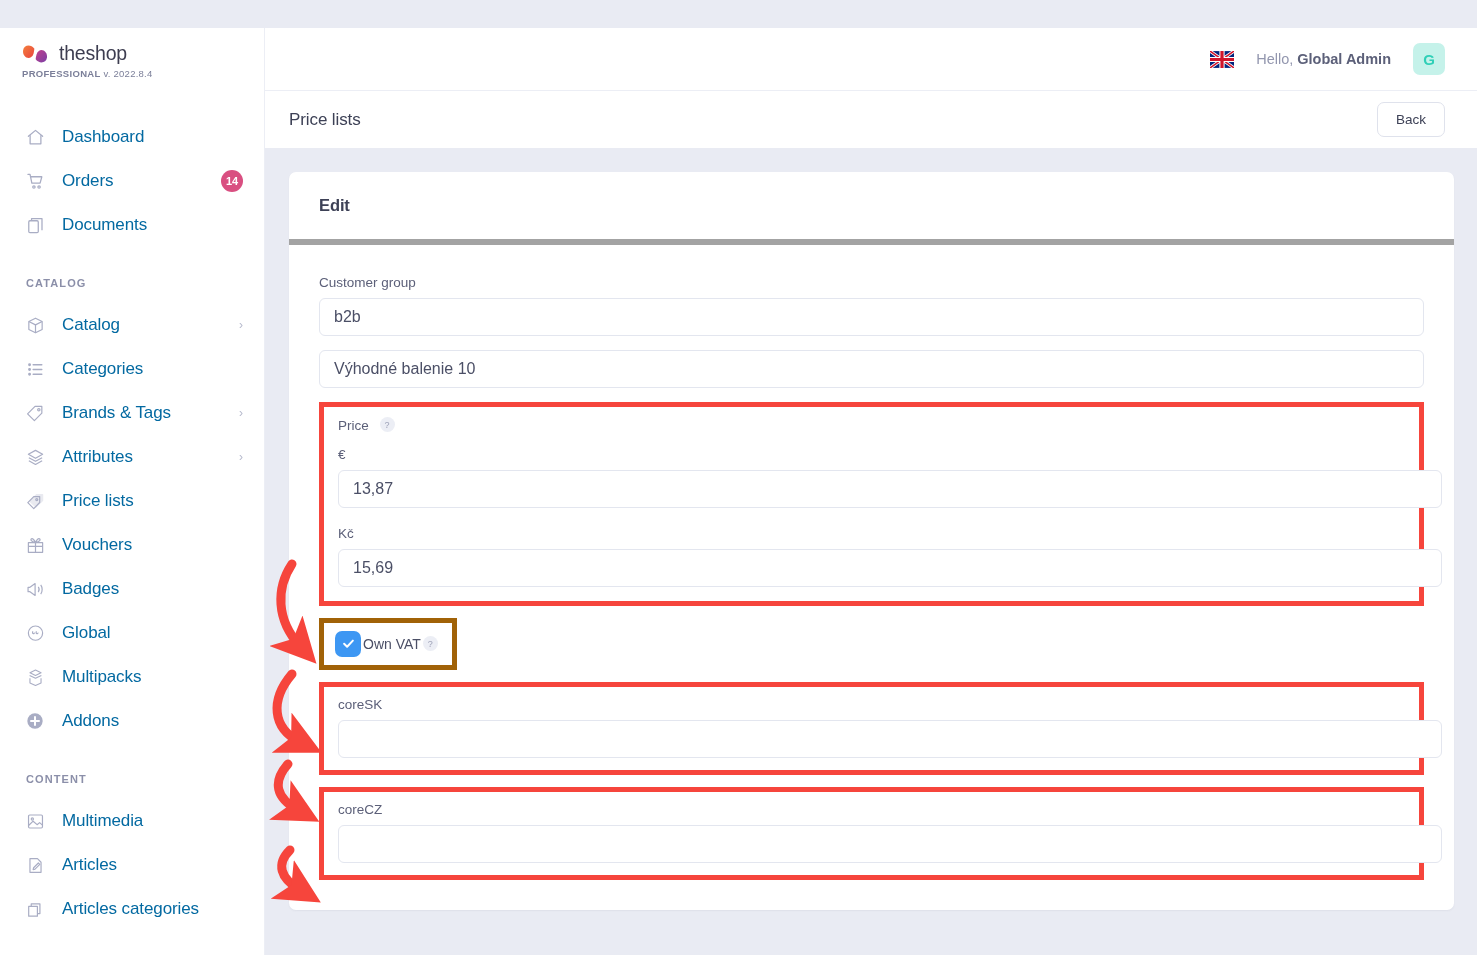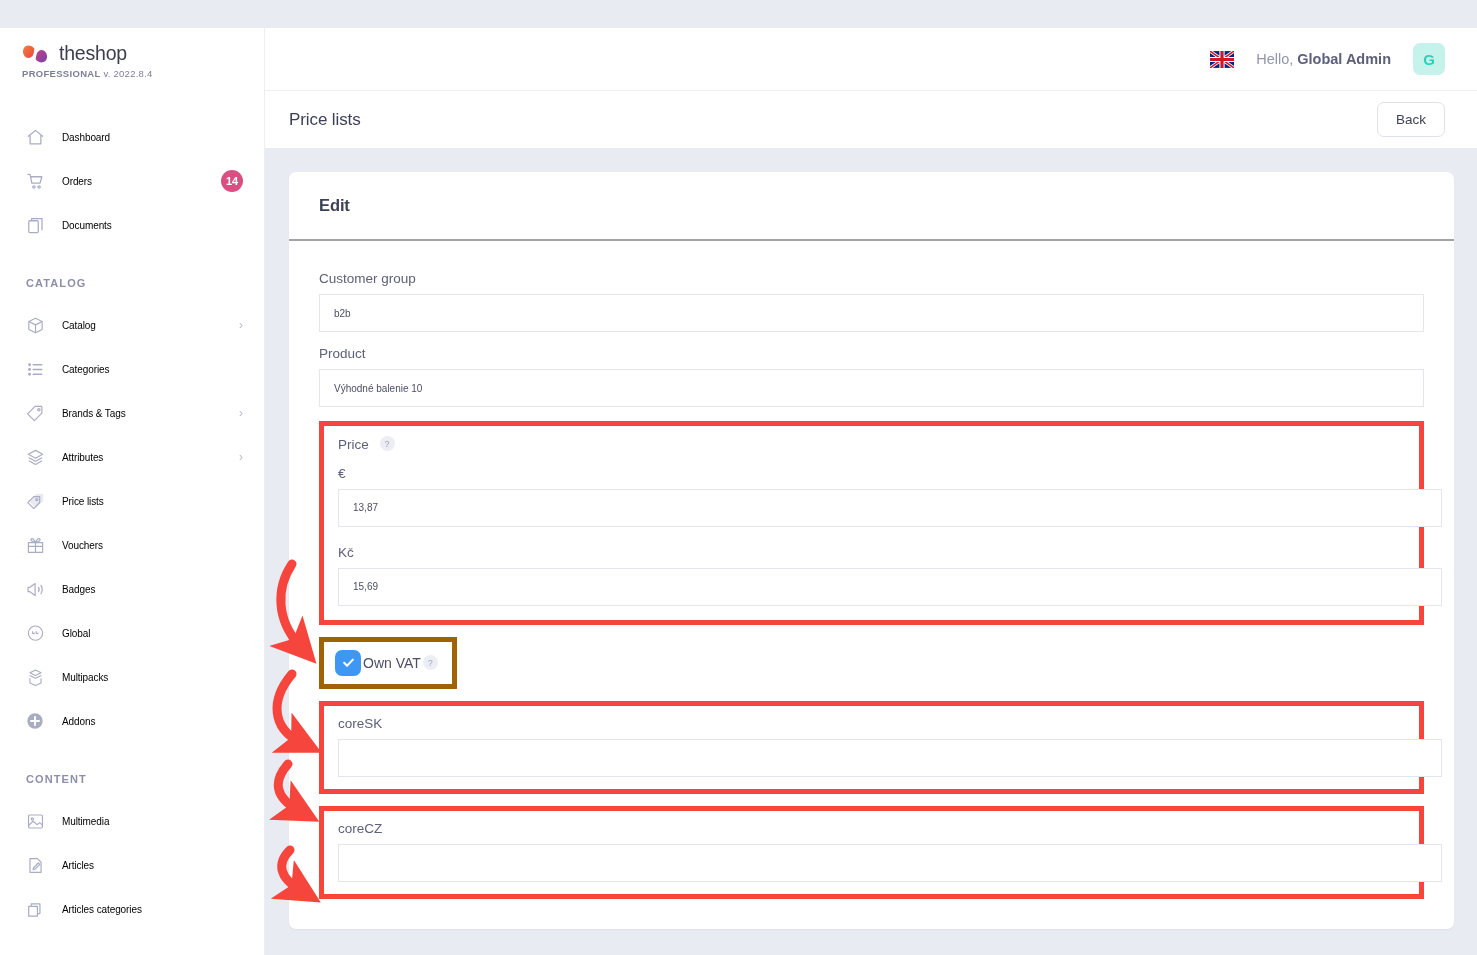--- a/index.html
+++ b/index.html
@@ -41,21 +41,21 @@
   }
   .nav-item {
     display: flex; align-items: center; height: 44px;
     padding: 0 22px 0 24px; cursor: pointer; position: relative;
   }
   .nav-item .ico {
     width: 22px; height: 22px; flex: 0 0 22px; display: flex;
     align-items: center; justify-content: center; color: #a9adc4;
   }
   .nav-item .lbl {
-    margin-left: 16px; font-size: 10px; color: #000000; letter-spacing: -0.1px;
+    margin-left: 16px; font-size: 17px; color: #0369a1; letter-spacing: -0.1px;
     white-space: nowrap;
   }
   .nav-item .chev { margin-left: auto; color: #b6bacd; font-size: 12px; line-height: 1; }
   .nav-item .badge {
     margin-left: auto; background: #d94f81; color: #fff;
     font-size: 11px; font-weight: 700;
     width: 22px; height: 22px; border-radius: 50%;
     display: flex; align-items: center; justify-content: center;
   }
 
@@ -86,32 +86,32 @@
     font-size: 13.5px; color: #3d4156; padding: 9px 18px; cursor: pointer;
     font-family: "Liberation Sans", sans-serif;
   }
 
   .content-area { padding: 24px; }
   .card {
     background: #fff; border-radius: 7px; width: 1165px;
     box-shadow: 0 1px 2px rgba(60,64,90,.06);
   }
   .card-head {
-    padding: 24px 30px; border-bottom: 2px solid #a3a3a3;
+    padding: 24px 30px; border-bottom: 6px solid #a3a3a3;
   }
   .card-head h2 { font-size: 16.5px; color: #3d4156; font-weight: 700; letter-spacing: -0.1px; }
   .card-body { padding: 16px 30px 30px 30px; }
 
   .field { margin-top: 14px; }
   .field-label {
     font-size: 13.5px; color: #5c6079; margin-bottom: 8px; display: block;
   }
   .input {
-    width: 100%; height: 38px; border: 1px solid #e3e6ef; border-radius: 0;
-    background: #fff; padding: 0 14px; font-size: 10px; color: #4b4f66;
+    width: 100%; height: 38px; border: 1px solid #e3e6ef; border-radius: 6px;
+    background: #fff; padding: 0 14px; font-size: 16px; color: #4b4f66;
     font-family: "Liberation Sans", sans-serif; outline: none;
   }
   .input::placeholder { color: #b9bdd0; }
 
   .help {
     display: inline-flex; align-items: center; justify-content: center;
     width: 15px; height: 15px; border-radius: 50%; background: #eceef5;
     color: #9ea2b8; font-size: 9px; margin-left: 7px; vertical-align: 2px;
     cursor: pointer;
   }
@@ -397,21 +397,20 @@
         <div class="card-body">
 
           
           <div class="field">
             <label class="field-label">Customer group</label>
             <input class="input" readonly="" value="b2b" style="">
           </div>
 
           
           <div class="field">
-            <label class="field-label">Product</label>
             <input class="input" readonly="" value="Výhodné balenie 10" style="">
           </div>
 
           
           <div class="hl hl-price">
             <div class="inner">
               <div style="font-size:13.5px;color:#5c6079;">
                 <span>Price</span>
                 <span class="help">?</span>
               </div>

